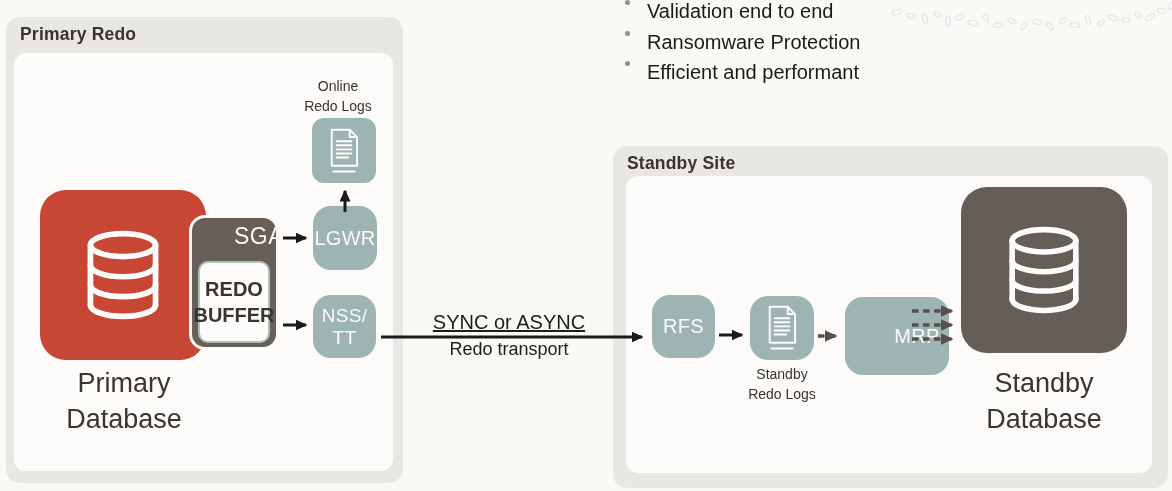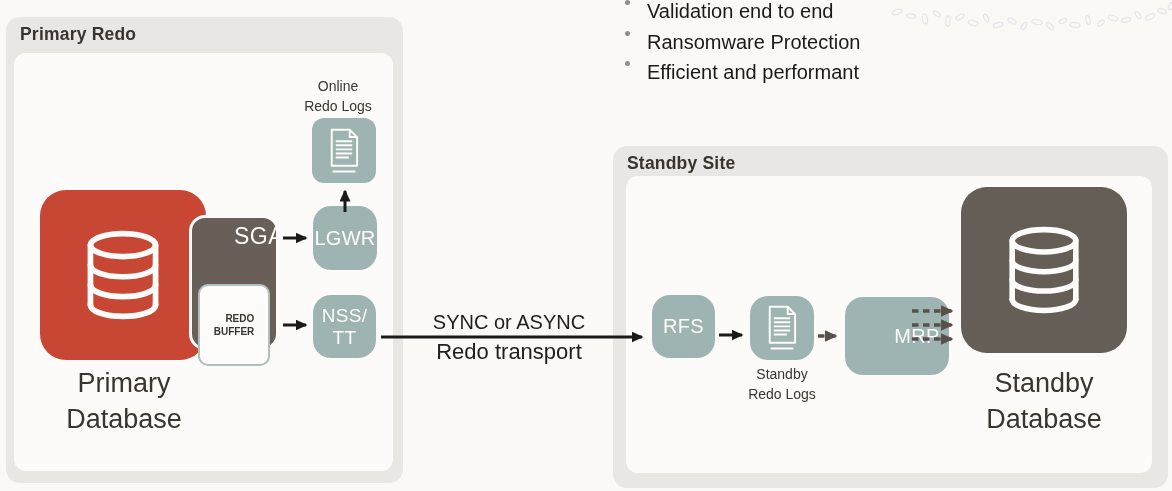--- a/index.html
+++ b/index.html
@@ -16,21 +16,21 @@
   .bullet-text{font-size:20px;color:#1B1A18;}
 
   .db-box{position:absolute;border-radius:26px;display:flex;align-items:center;justify-content:center;}
   .db-red{background:#C74634;}
   .db-dark{background:#655E56;}
 
   .teal-box{position:absolute;background:#9DB4B2;border-radius:18px;display:flex;align-items:center;justify-content:center;color:#FCFBF9;font-size:20px;letter-spacing:.3px;}
 
   .sga-box{position:absolute;left:189px;top:215px;width:90px;height:135px;background:#686058;border:3px solid #FCFBF9;border-radius:16px;box-sizing:border-box;z-index:3;}
   .sga-label{position:absolute;left:0;right:0;top:5px;text-align:center;color:#FCFBF9;font-size:23px;letter-spacing:.5px;padding-left:42px;}
-  .redo-buffer{position:absolute;left:6px;top:43px;width:68px;height:78px;background:#FDFCFA;border:2px solid #ACC0BE;border-radius:10px;display:flex;align-items:center;justify-content:center;text-align:right;font-size:10px;font-weight:700;color:#39342E;white-space:pre-line;line-height:1.3;margin-top:23px;}
+  .redo-buffer{position:absolute;left:6px;top:43px;width:68px;height:78px;background:#FDFCFA;border:2px solid #ACC0BE;border-radius:10px;display:flex;align-items:center;justify-content:center;text-align:center;font-size:20px;font-weight:700;color:#39342E;white-space:pre-line;line-height:1.3;}
 
   .caption{position:absolute;text-align:center;color:#3A352F;white-space:pre-line;}
   .caption-lg{font-size:27px;line-height:1.32;}
   .caption-sm{font-size:14px;line-height:1.45;}
 
   .transport-label{position:absolute;text-align:center;color:#1F1E1C;}
 
   svg.overlay{position:absolute;left:0;top:0;width:1172px;height:491px;z-index:6;pointer-events:none;}
   .deco{position:absolute;left:885px;top:-10px;z-index:0;opacity:.85;}
 </style>
@@ -117,22 +117,22 @@
         <path d="M12,16 h20 M12,21 h20 M12,26 h20 M12,31 h20 M12,36 h16"></path>
         <path d="M9,53 h26" stroke-linecap="round"></path>
       </g>
     </svg>
   </div>
 
   <div class="teal-box" style="left:313px;top:206px;width:64px;height:64px;">LGWR</div>
   <div class="teal-box" style="left:313px;top:295px;width:63px;height:63px;font-size:19px;text-align:center;white-space:pre-line;line-height:1.15;">NSS/
 TT</div>
 
-  <div class="transport-label" style="left:399px;top:311px;width:220px;font-size:20px;">SYNC or ASYNC</div>
-  <div class="transport-label" style="left:399px;top:339px;width:220px;font-size:22px;">Redo transport</div>
+  <div class="transport-label" style="left:399px;top:311px;width:220px;font-size:20px;text-decoration:underline;">SYNC or ASYNC</div>
+  <div class="transport-label" style="left:399px;top:339px;width:220px;font-size:18px;">Redo transport</div>
 
   <div class="panel" style="left:613px;top:146px;width:555px;height:342px;"></div>
   <div class="panel-title" style="left:627px;top:153px;">Standby Site</div>
   <div class="inner" style="left:626px;top:176px;width:526px;height:297px;"></div>
 
   <div class="teal-box" style="left:652px;top:295px;width:63px;height:63px;">RFS</div>
 
   <div class="teal-box" style="left:750px;top:296px;width:64px;height:64px;">
     <svg width="36" height="46" viewBox="0 0 44 56">
       <g fill="none" stroke="#FDFCFA" stroke-width="2.4" stroke-linejoin="round">

